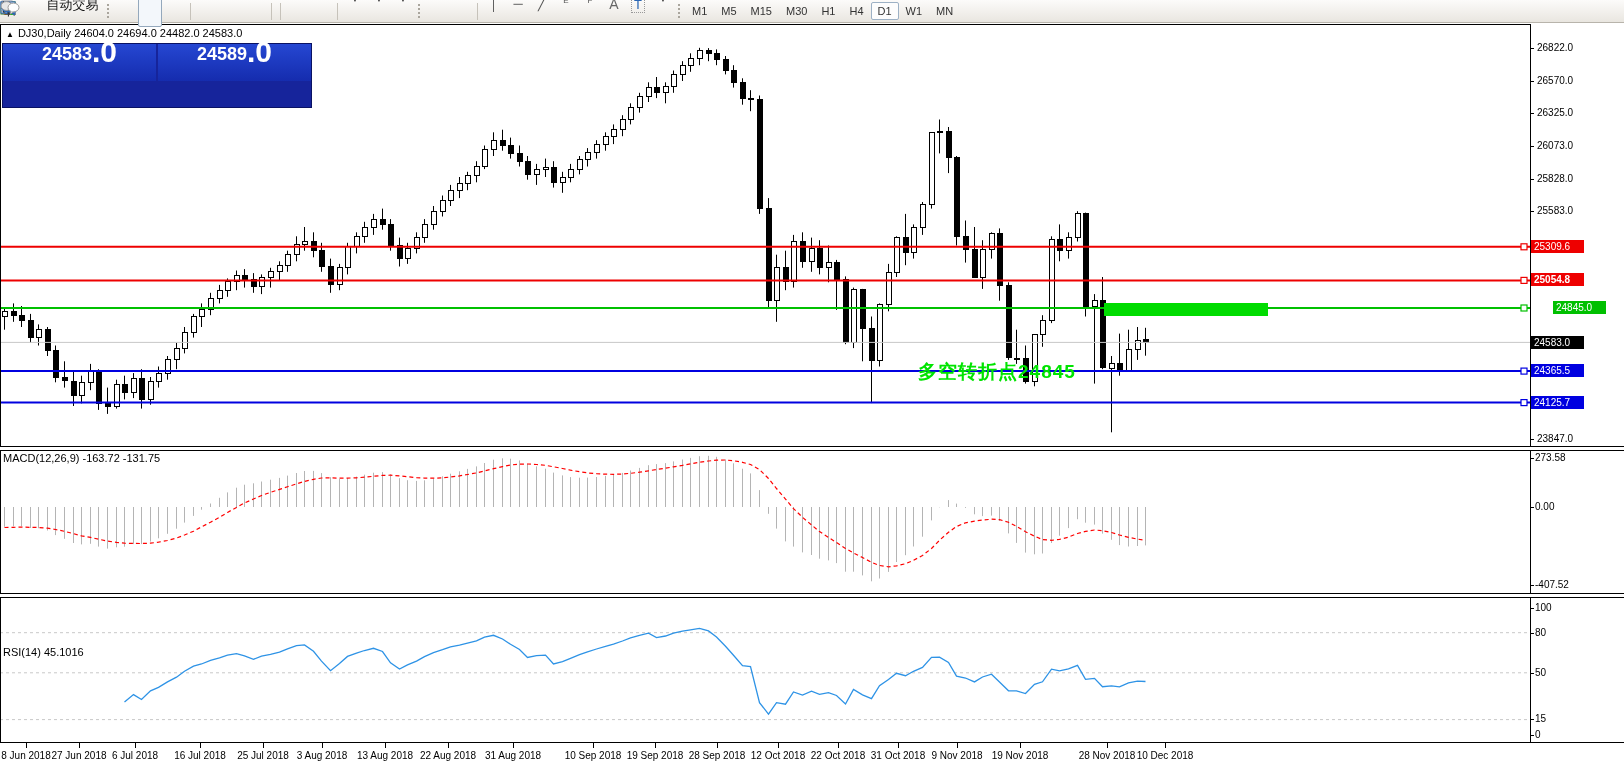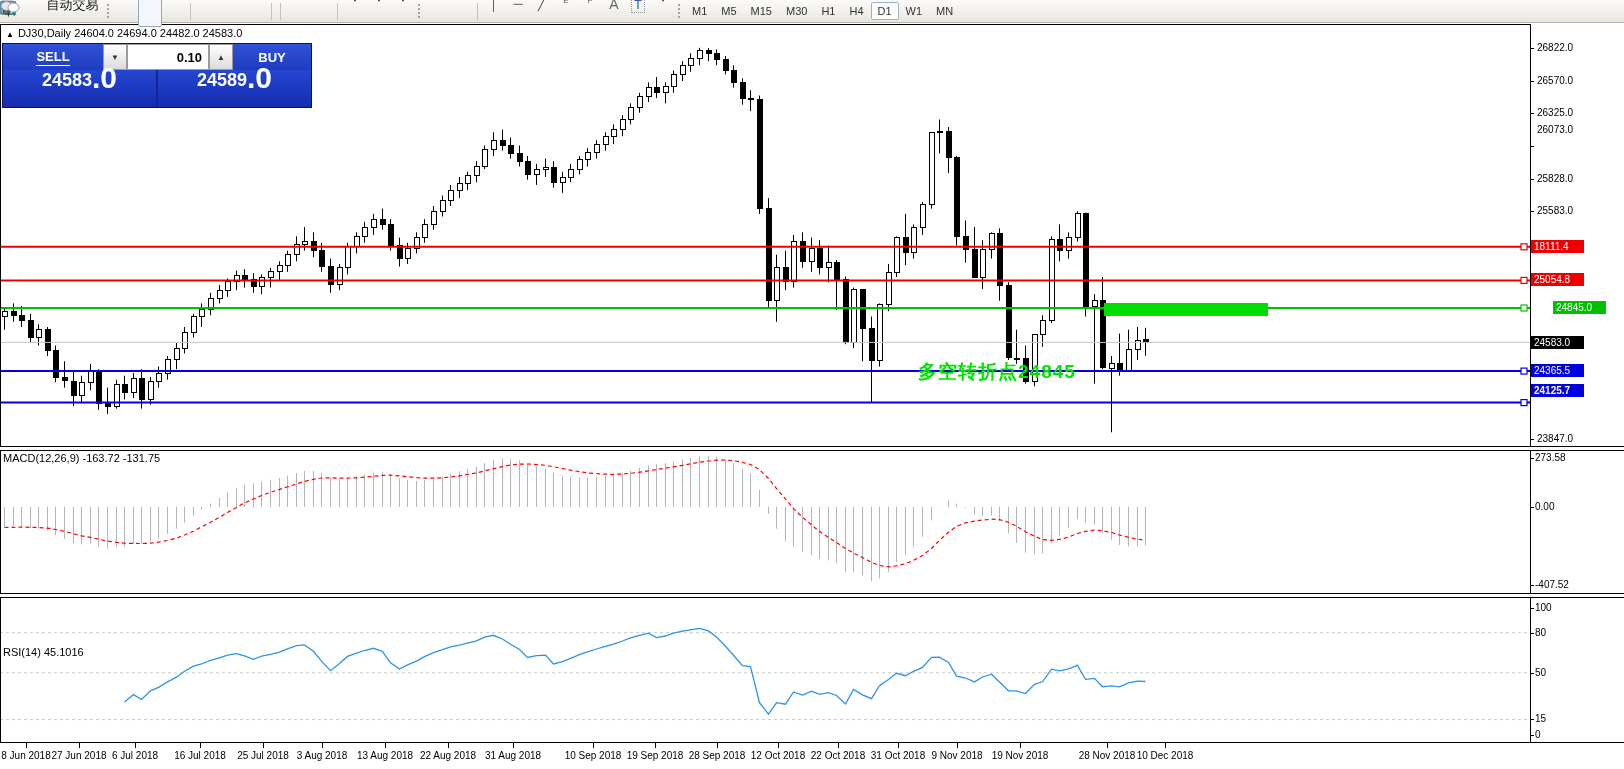--- a/index.html
+++ b/index.html
@@ -242,32 +242,20 @@
 <div class="hline-abs" style="left:0;top:742px;width:1624px;height:1px;"></div>
 
 <div id="chart-header">
   <span class="tri">▲</span><span>DJ30,Daily  24604.0 24694.0 24482.0 24583.0</span>
 </div>
 <div class="pane-label" style="top:452px;">MACD(12,26,9) -163.72 -131.75</div>
 <div class="pane-label" style="top:600px;margin-top:46px;">RSI(14) 45.1016</div>
 <div id="annotation" style="left: 918px; top: 311px; color: rgb(0, 228, 0);">多空转折点24845</div>
 
 <div id="oneclick">
-  <div class="oc-row1">
-    <div class="oc-btn oc-sell">
-      <span>SELL</span>
-      <span class="ul"></span>
-    </div>
-    <div class="oc-spin">▼</div>
-    <div class="oc-vol">0.10</div>
-    <div class="oc-spin">▲</div>
-    <div class="oc-btn oc-buy">
-      <span>BUY</span>
-    </div>
-  </div>
   <div class="oc-row2">
     <div class="oc-price left">
       <span class="oc-main">24583</span>
       <span class="oc-dec">.0</span>
     </div>
     <div class="oc-price">
       <span class="oc-main">24589</span>
       <span class="oc-dec">.0</span>
     </div>
   </div>
@@ -695,33 +683,33 @@
     <polyline points="124.5,702.0 133.5,694.6 141.5,699.5 150.5,690.9 158.5,687.4 167.5,681.9 176.5,677.2 184.5,671.3 193.5,666.1 201.5,664.0 210.5,660.3 219.5,657.9 227.5,655.2 236.5,653.7 244.5,655.8 253.5,659.3 261.5,656.1 270.5,654.4 279.5,652.2 287.5,648.8 296.5,645.7 304.5,644.9 313.5,651.3 321.5,661.1 330.5,670.7 339.5,663.6 347.5,656.4 356.5,653.2 364.5,650.5 373.5,648.3 382.5,651.5 390.5,662.8 399.5,669.0 407.5,664.9 416.5,661.1 424.5,656.7 433.5,652.6 442.5,649.7 450.5,646.8 459.5,645.1 467.5,643.1 476.5,640.9 484.5,637.1 493.5,635.3 502.5,639.0 510.5,644.3 519.5,649.5 527.5,657.5 536.5,655.6 545.5,655.1 553.5,664.0 562.5,661.7 570.5,658.4 579.5,654.7 587.5,651.8 596.5,649.0 605.5,646.3 613.5,644.2 622.5,641.0 630.5,637.8 639.5,635.3 648.5,633.2 656.5,637.6 665.5,636.0 673.5,633.2 682.5,631.2 690.5,629.9 699.5,628.4 708.5,630.9 716.5,637.0 725.5,646.2 733.5,655.3 742.5,665.7 750.5,666.5 759.5,702.6 768.5,714.1 776.5,702.6 785.5,704.2 793.5,692.0 802.5,695.0 811.5,691.2 819.5,694.3 828.5,692.7 836.5,695.5 845.5,704.0 853.5,689.5 862.5,694.8 871.5,698.6 879.5,685.7 888.5,679.5 896.5,673.3 905.5,675.7 913.5,671.3 922.5,667.4 931.5,657.3 939.5,657.1 948.5,662.5 956.5,676.1 965.5,678.0 974.5,681.9 982.5,677.0 991.5,674.2 999.5,682.0 1008.5,690.8 1016.5,690.8 1025.5,693.5 1034.5,684.4 1042.5,681.8 1051.5,669.1 1059.5,670.8 1068.5,668.9 1077.5,665.4 1085.5,679.3 1094.5,678.4 1102.5,686.7 1111.5,685.9 1119.5,686.8 1128.5,682.9 1137.5,681.2 1145.5,681.5" fill="none" stroke="#2E93E6" stroke-width="1.3"></polyline>
   </svg>
 <div id="overlay-layer">
     <div class="axis-dash" style="top: 48px;"></div>
     <div class="axis-tick-label" style="top: 42px;">26822.0</div>
     <div class="axis-dash" style="top: 81px;"></div>
     <div class="axis-tick-label" style="top: 75px;">26570.0</div>
     <div class="axis-dash" style="top: 113px;"></div>
     <div class="axis-tick-label" style="top: 107px;">26325.0</div>
     <div class="axis-dash" style="top: 146px;"></div>
-    <div class="axis-tick-label" style="top: 124px;">26073.0</div>
+    <div class="axis-tick-label" style="top: 140px;">26073.0</div>
     <div class="axis-dash" style="top: 179px;"></div>
     <div class="axis-tick-label" style="top: 173px;">25828.0</div>
     <div class="axis-dash" style="top: 211px;"></div>
     <div class="axis-tick-label" style="top: 205px;">25583.0</div>
     <div class="axis-dash" style="top: 439px;"></div>
     <div class="axis-tick-label" style="top: 433px;">23847.0</div>
-    <div class="price-badge" style="top: 240px; background: rgb(238, 0, 0);">18111.4</div>
-    <div class="price-badge" style="top: 273px; background: rgb(238, 0, 0);">25054.8</div>
+    <div class="price-badge" style="top: 240px; background: rgb(238, 0, 0);">25309.6</div>
+    <div class="price-badge" style="top: 273px; background: rgb(238, 0, 0); font-weight: bold;">25054.8</div>
     <div class="price-badge" style="top: 301px; background: rgb(0, 192, 0); margin-left: 22px;">24845.0</div>
     <div class="price-badge" style="top: 336px; background: rgb(0, 0, 0);">24583.0</div>
     <div class="price-badge" style="top: 364px; background: rgb(0, 0, 224);">24365.5</div>
-    <div class="price-badge" style="top: 384px; background: rgb(0, 0, 224); font-weight: bold;">24125.7</div>
+    <div class="price-badge" style="top: 396px; background: rgb(0, 0, 224);">24125.7</div>
     <div class="axis-dash" style="top: 458px;"></div>
     <div class="sub-axis-label" style="top: 452px;">273.58</div>
     <div class="axis-dash" style="top: 507px;"></div>
     <div class="sub-axis-label" style="top: 501px;">0.00</div>
     <div class="axis-dash" style="top: 585px;"></div>
     <div class="sub-axis-label" style="top: 579px;">-407.52</div>
     <div class="axis-dash" style="top: 608px;"></div>
     <div class="sub-axis-label" style="top: 602px;">100</div>
     <div class="axis-dash" style="top: 633px;"></div>
     <div class="sub-axis-label" style="top: 627px;">80</div>

